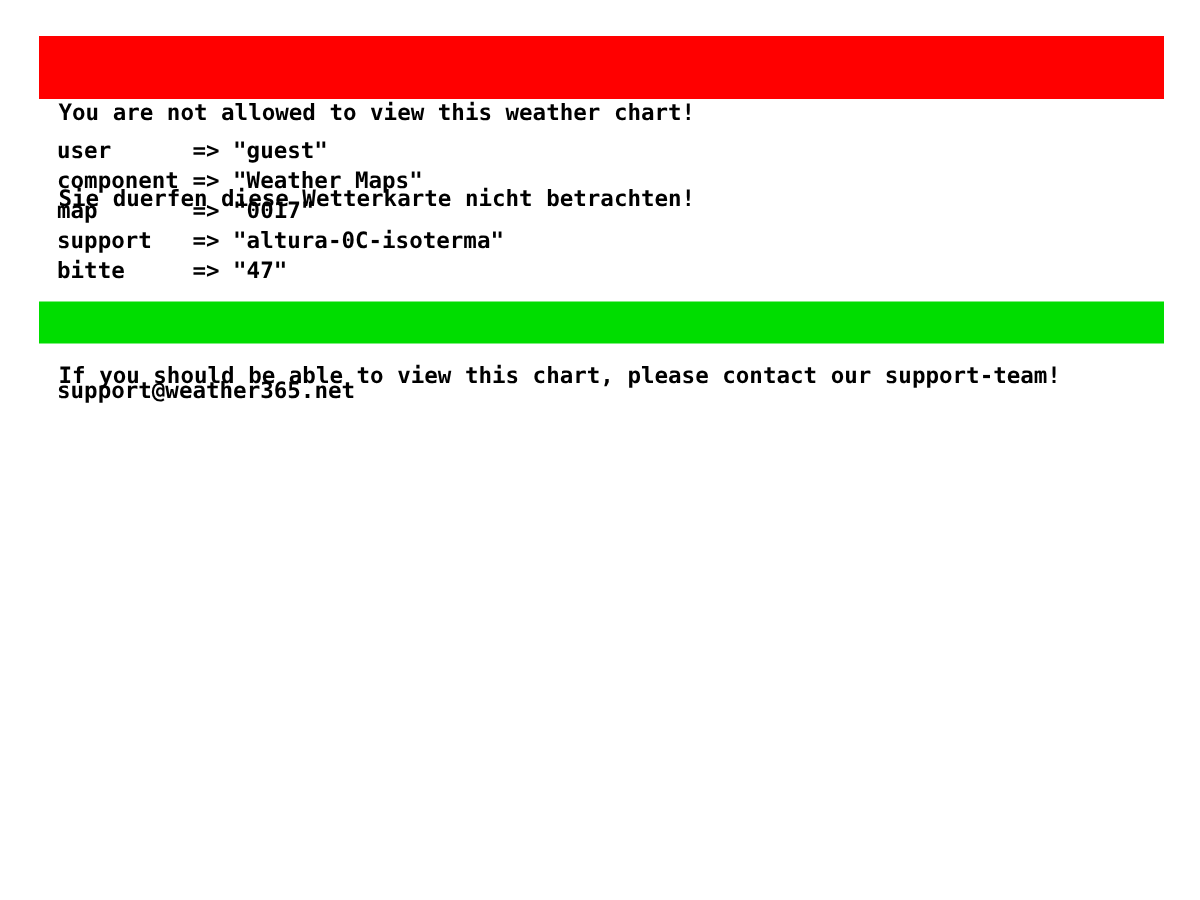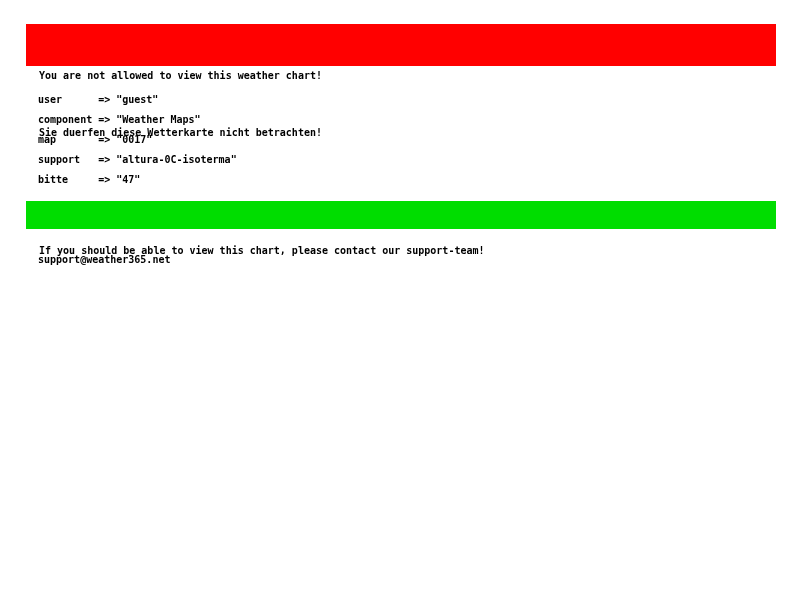--- a/index.html
+++ b/index.html
@@ -3,21 +3,21 @@
 <meta charset="utf-8">
 <style>
   html, body { margin: 0; padding: 0; background: #ffffff; }
   .screen {
     position: relative;
     width: 800px;
     height: 600px;
     background: #ffffff;
     font-family: "DejaVu Sans Mono", "Liberation Mono", monospace;
     font-weight: bold;
-    font-size: 10px;
+    font-size: 15px;
     color: #000000;
     overflow: hidden;
   }
   .banner {
     position: absolute;
     left: 26px;
     width: 750px;
     box-sizing: border-box;
     padding-left: 13px;
     line-height: 19px;

